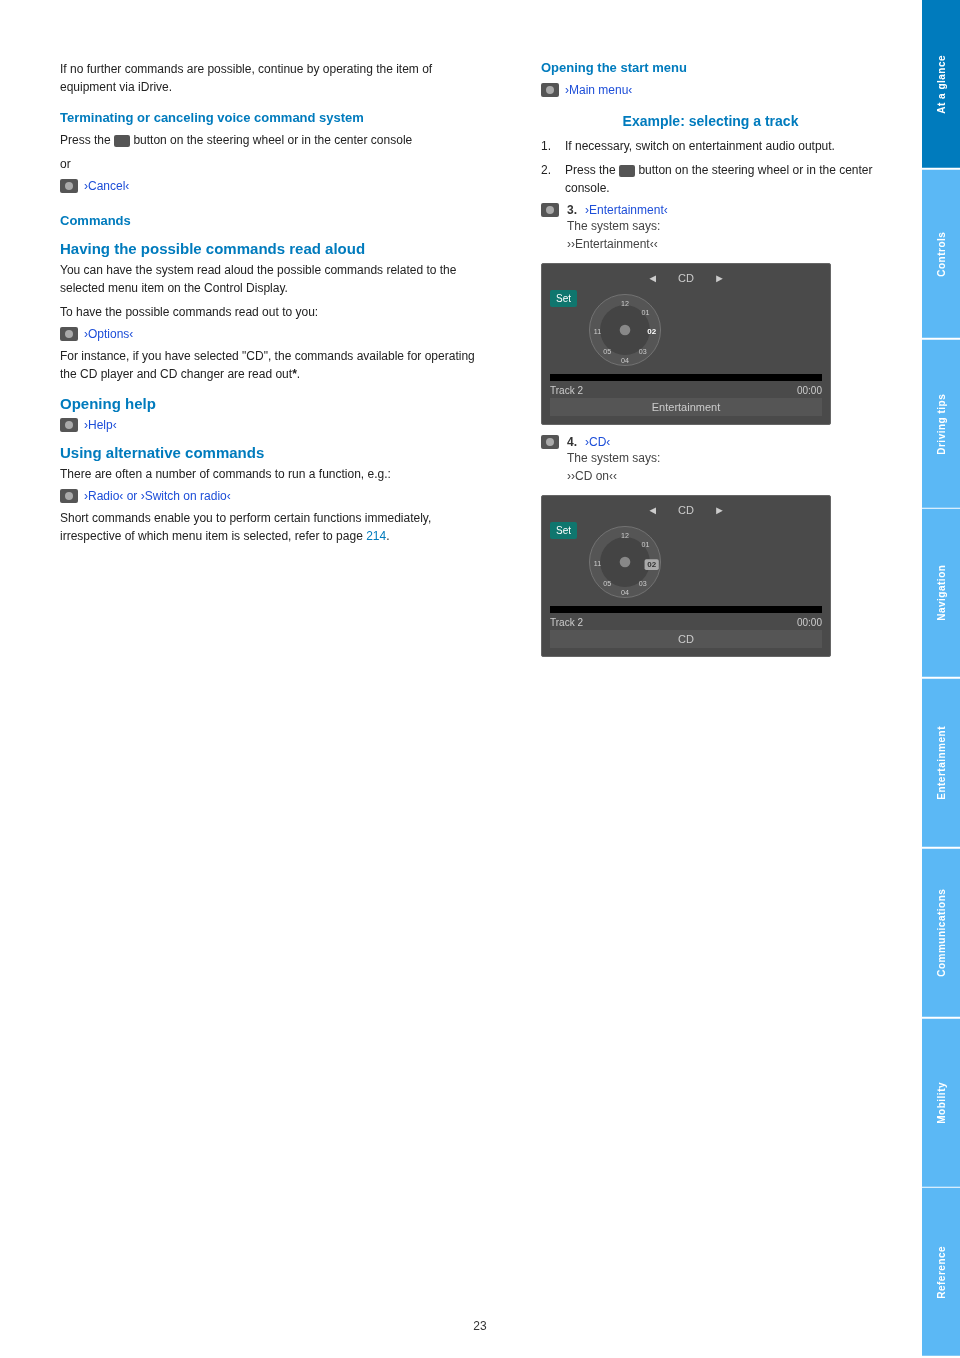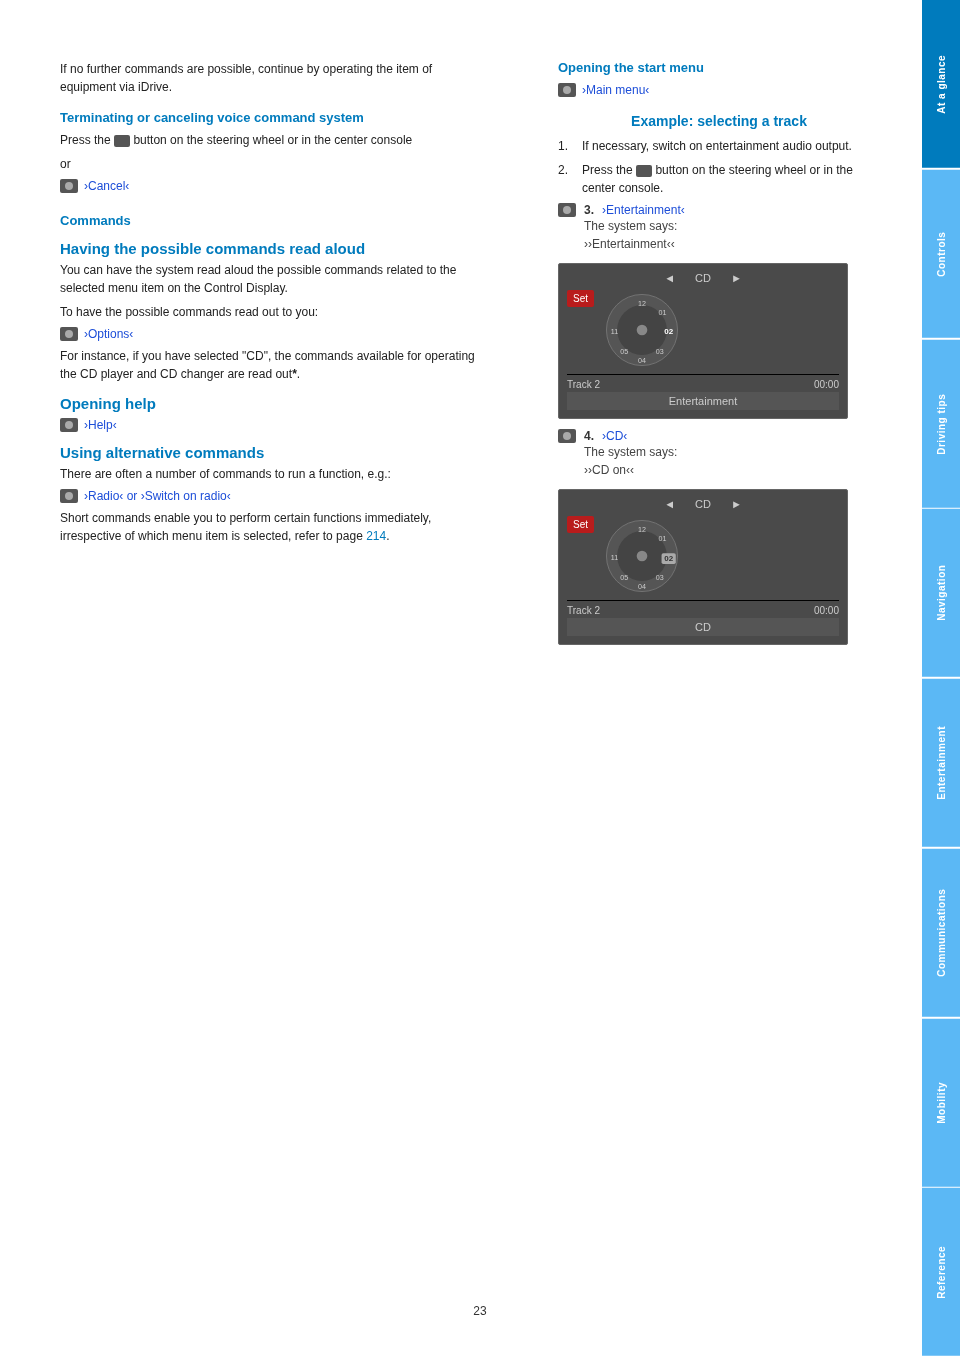--- a/index.html
+++ b/index.html
@@ -51,21 +51,21 @@
 
     .sidebar-tab.active {
       background: #007bbd;
     }
 
     
     .main-content {
       width: 920px;
       padding: 60px 40px 60px 60px;
       display: flex;
-      gap: 34px;
+      gap: 17px;
     }
 
     .left-column {
       width: 420px;
       flex-shrink: 0;
     }
 
     .right-column {
       flex: 1;
       margin-left: 44px;
@@ -188,21 +188,21 @@
       display: flex;
       justify-content: center;
       align-items: center;
       gap: 20px;
       color: #ccc;
       font-size: 11px;
       margin-bottom: 6px;
     }
 
     .cd-set-btn {
-      background: #b91c1c;
+      background: #0f766e;
       color: #fff;
       font-size: 10px;
       padding: 3px 6px;
       border-radius: 2px;
       align-self: flex-start;
     }
 
     .cd-disc {
       width: 80px;
       height: 80px;
@@ -214,21 +214,21 @@
       width: 100%;
       height: 100%;
     }
 
     .cd-track-bar {
       display: flex;
       justify-content: space-between;
       color: #ccc;
       font-size: 10px;
       padding-top: 4px;
-      border-top: 1px solid #000000;
+      border-top: 7px solid #000000;
       margin-top: 4px;
     }
 
     .cd-label {
       background: #555;
       color: #ccc;
       font-size: 11px;
       text-align: center;
       padding: 3px;
       margin-top: 2px;
@@ -251,21 +251,21 @@
     .says-text {
       font-size: 12px;
       color: #444;
       margin-left: 0;
       line-height: 1.5;
     }
 
     
     .page-number {
       position: absolute;
-      bottom: 40px;
+      bottom: 25px;
       left: 50%;
       transform: translateX(-50%);
       font-size: 12px;
       color: #333;
     }
 
     .top-intro {
       font-size: 12px;
       line-height: 1.5;
       color: #222;

